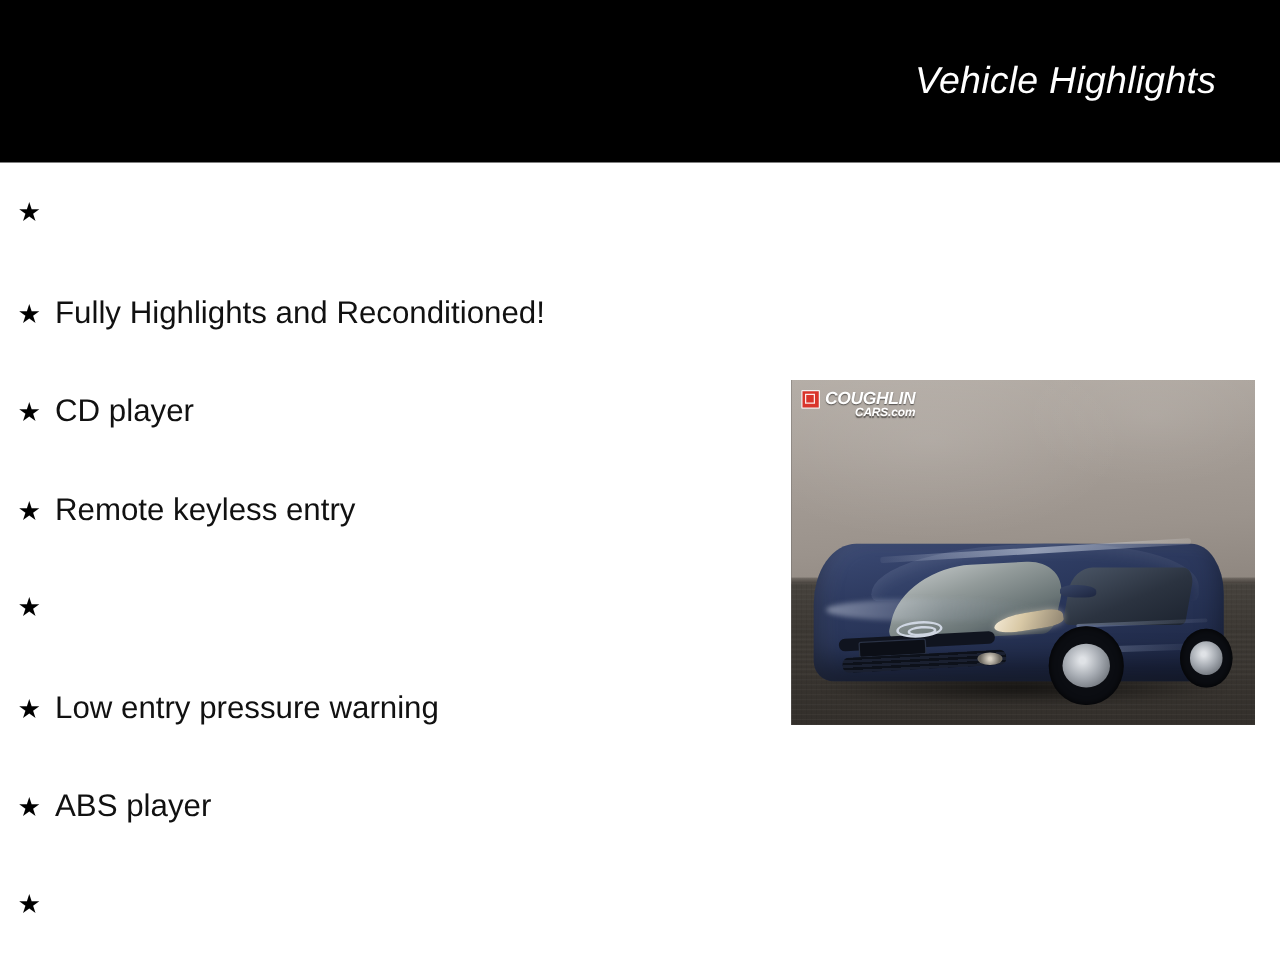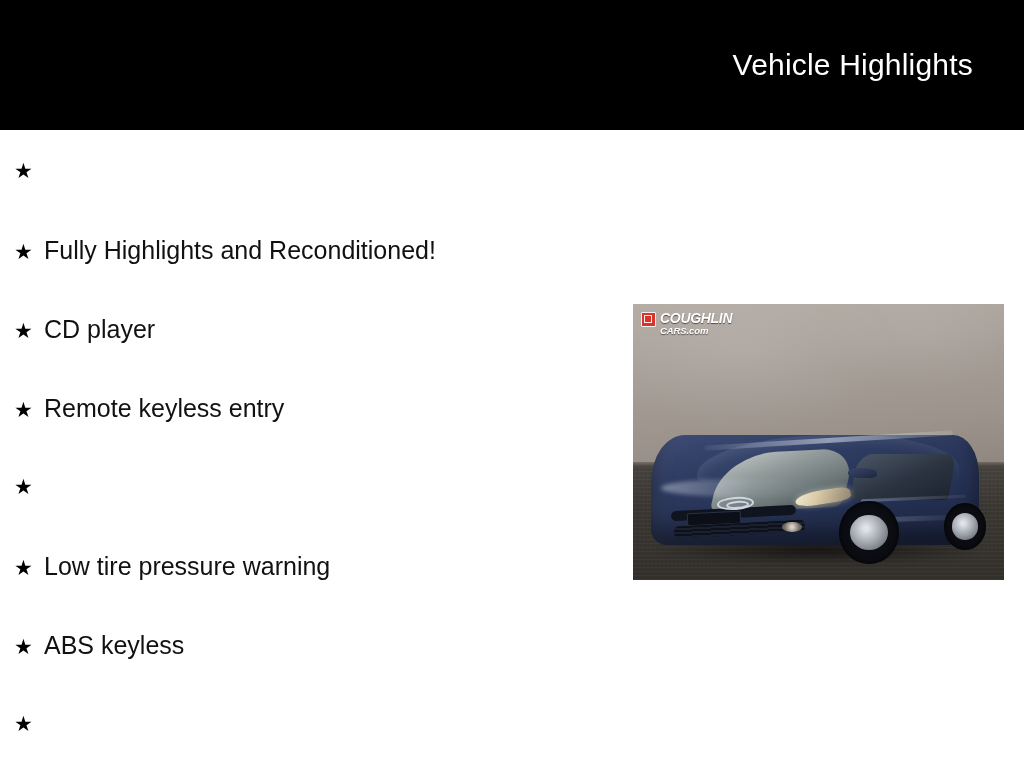--- a/index.html
+++ b/index.html
@@ -28,20 +28,21 @@
   .header-title {
     position: absolute;
     right: 51px;
     top: 48px;
     color: #ffffff;
     font-size: 30px;
     font-weight: 400;
     letter-spacing: 0.2px;
     line-height: 34px;
     white-space: nowrap;
+    font-style: italic;
   }
 
   
   .highlights-list {
     position: absolute;
     left: 0;
     top: 130px;
     width: 600px;
     margin: 0;
     padding: 0;
@@ -358,21 +359,21 @@
     letter-spacing: -0.3px;
     text-shadow: 0 1px 1px rgba(0,0,0,0.55);
   }
   .wm-line2 {
     display: block;
     color: #ffffff;
     font-size: 9.5px;
     font-weight: 700;
     font-style: italic;
     letter-spacing: -0.1px;
-    text-align: left;
+    text-align: right;
     margin-top: 1px;
     text-shadow: 0 1px 1px rgba(0,0,0,0.55);
   }
 </style>
 </head>
 <body>
 
 <div class="header-band">
   <div class="header-title">Vehicle Highlights</div>
 </div>
@@ -391,25 +392,25 @@
   </li>
   <li class="highlight-item">
     <span class="star-icon">★</span>
     <span class="highlight-label">Remote keyless entry</span>
   </li>
   <li class="highlight-item">
     <span class="star-icon">★</span>
   </li>
   <li class="highlight-item">
     <span class="star-icon">★</span>
-    <span class="highlight-label">Low tire pressure warning</span>
-  </li>
-  <li class="highlight-item">
-    <span class="star-icon">★</span>
-    <span class="highlight-label">ABS keyless</span>
+    <span class="highlight-label">Low entry pressure warning</span>
+  </li>
+  <li class="highlight-item">
+    <span class="star-icon">★</span>
+    <span class="highlight-label">ABS player</span>
   </li>
   <li class="highlight-item">
     <span class="star-icon">★</span>
   </li>
 </ul>
 
 <div class="vehicle-photo">
   <div class="photo-wall"></div>
   <div class="photo-floor"></div>
 

